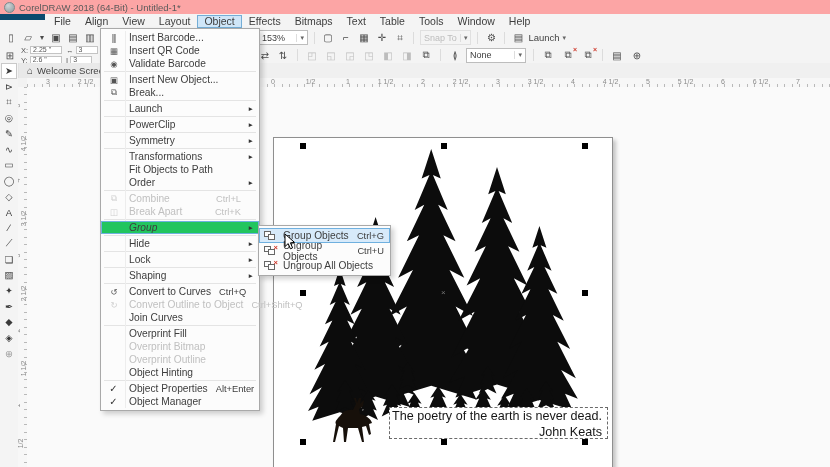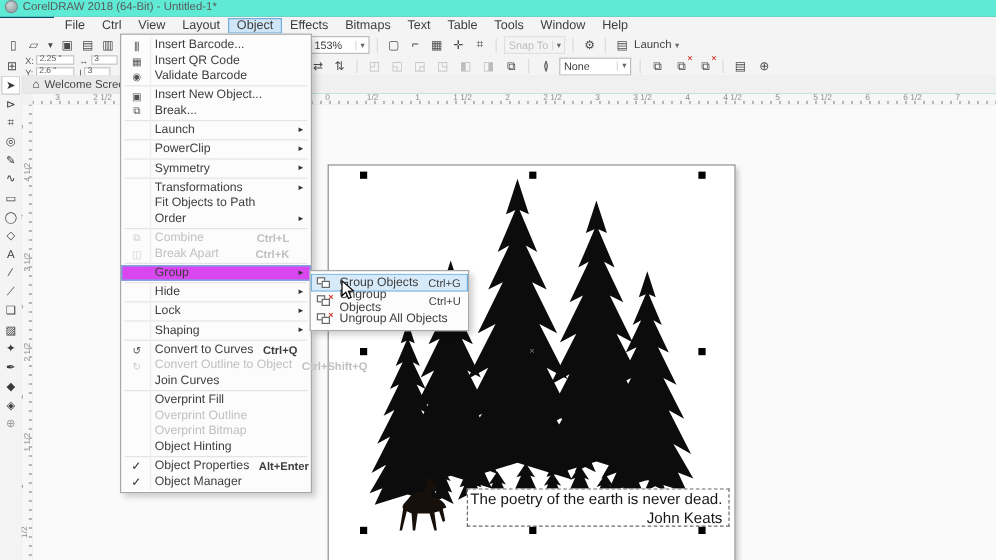--- a/index.html
+++ b/index.html
@@ -1,20 +1,20 @@
 <!DOCTYPE html>
 <html><head>
 <meta charset="utf-8">
 <style>
   html,body{margin:0;padding:0;}
   #app{position:relative;width:830px;height:467px;background:#f4f4f4;overflow:hidden;
        font-family:"Liberation Sans",sans-serif;-webkit-font-smoothing:antialiased;color:#3d3d3d;}
   
-  .titlebar{position:absolute;top:0;left:0;right:0;height:14px;background:#5eead4;
-            border-bottom:1px solid #0c4a6e;display:flex;gap:4px;
+  .titlebar{position:absolute;top:0;left:0;right:0;height:14px;background:#fca5a5;
+            border-bottom:6px solid #0c4a6e;display:flex;align-items:center;gap:4px;
             padding-left:4px;font-size:9.5px;color:#5a5a5a;}
   .app-logo{width:9px;height:9px;border-radius:50%;background:radial-gradient(circle at 35% 30%,#cfd6d8,#8d999d);
             border:1px solid #7d888c;}
   
   .menubar{position:absolute;top:14px;left:0;right:0;height:14px;background:#f4f4f4;
            display:flex;align-items:center;font-size:10.5px;padding-left:2px;margin-left:45px;}
   .mi{padding:0 7px;height:13px;line-height:13px;}
   .mi.active{background:#cfe6f8;box-shadow:inset 0 0 0 1px #74add6;}
   
   .row1{position:absolute;top:28px;left:0;right:0;height:19px;background:#f4f4f4;border-bottom:1px solid #ebebeb;}
@@ -71,24 +71,24 @@
   .quotebox{position:absolute;left:362px;top:320px;width:219px;height:32px;border:1px dashed #6a6a6a;
             background:#fff;text-align:right;font-size:12.6px;line-height:15.5px;color:#161616;
             padding:1px 5px 0 0;box-sizing:border-box;white-space:nowrap;}
   
   .menu{position:absolute;top:28px;left:100px;width:158px;background:#fcfcfc;border:1px solid #a9a9a9;
         box-shadow:3px 3px 5px rgba(0,0,0,.18);padding:2px 0;z-index:40;}
   .menu::before{content:"";position:absolute;left:24px;top:2px;bottom:2px;width:1px;background:#ededed;}
   .menu-item{position:relative;height:13px;display:flex;align-items:center;
              padding:0 18px 0 28px;font-size:10.2px;color:#3d3d3d;}
   .menu-item .lbl{white-space:nowrap;}
-  .menu-item .sc{margin-left:auto;padding-left:8px;font-size:9.3px;font-weight:bold;}
+  .menu-item .sc{margin-left:auto;padding-left:8px;font-size:9.3px;}
   .menu-item .arrow{position:absolute;right:5px;font-size:6.5px;color:#333;}
   .menu-item.disabled{color:#c0c0c0;}
-  .menu-item.highlighted{background:#d946ef;box-shadow:inset 0 0 0 1px #6fb0df;}
+  .menu-item.highlighted{background:#22c55e;box-shadow:inset 0 0 0 1px #6fb0df;font-style:italic;}
   .menu-sep{height:1px;background:#e4e4e4;margin:1px 3px;}
   .menu-item .ic{position:absolute;left:4px;width:17px;text-align:center;font-size:8.5px;color:#555;
                  letter-spacing:-1px;}
   .menu-item.disabled .ic{color:#cfcfcf;}
   .menu-item .ic.check{font-size:10px;color:#333;letter-spacing:0;}
   
   .submenu{position:absolute;top:225px;left:258px;width:131px;background:#fcfcfc;border:1px solid #a9a9a9;
            box-shadow:3px 3px 5px rgba(0,0,0,.18);padding:2px 0;z-index:45;}
   .sub-item{position:relative;height:15px;display:flex;align-items:center;
             padding:0 6px 0 24px;font-size:10.2px;color:#3d3d3d;}
@@ -107,21 +107,21 @@
 
 <div id="app">
 
   <div class="titlebar">
     <span class="app-logo"></span>
     <span>CorelDRAW 2018 (64-Bit) - Untitled-1*</span>
   </div>
 
   <div class="menubar" id="menubar">
       <div class="mi">File</div>
-      <div class="mi">Ctrl</div>
+      <div class="mi">Align</div>
       <div class="mi">View</div>
       <div class="mi">Layout</div>
       <div class="mi active">Object</div>
       <div class="mi">Effects</div>
       <div class="mi">Bitmaps</div>
       <div class="mi">Text</div>
       <div class="mi">Table</div>
       <div class="mi">Tools</div>
       <div class="mi">Window</div>
       <div class="mi">Help</div>
@@ -434,24 +434,24 @@
         <span class="sc">Ctrl+Shift+Q</span>
       </div>
       <div class="menu-item">
         <span class="lbl">Join Curves</span>
       </div>
       <div class="menu-sep"></div>
       <div class="menu-item">
         <span class="lbl">Overprint Fill</span>
       </div>
       <div class="menu-item disabled">
+        <span class="lbl">Overprint Bitmap</span>
+      </div>
+      <div class="menu-item disabled">
         <span class="lbl">Overprint Outline</span>
-      </div>
-      <div class="menu-item disabled">
-        <span class="lbl">Overprint Bitmap</span>
       </div>
       <div class="menu-item">
         <span class="lbl">Object Hinting</span>
       </div>
       <div class="menu-sep"></div>
       <div class="menu-item">
         <span class="ic check">✓</span>
         <span class="lbl">Object Properties</span>
         <span class="sc">Alt+Enter</span>
       </div>

